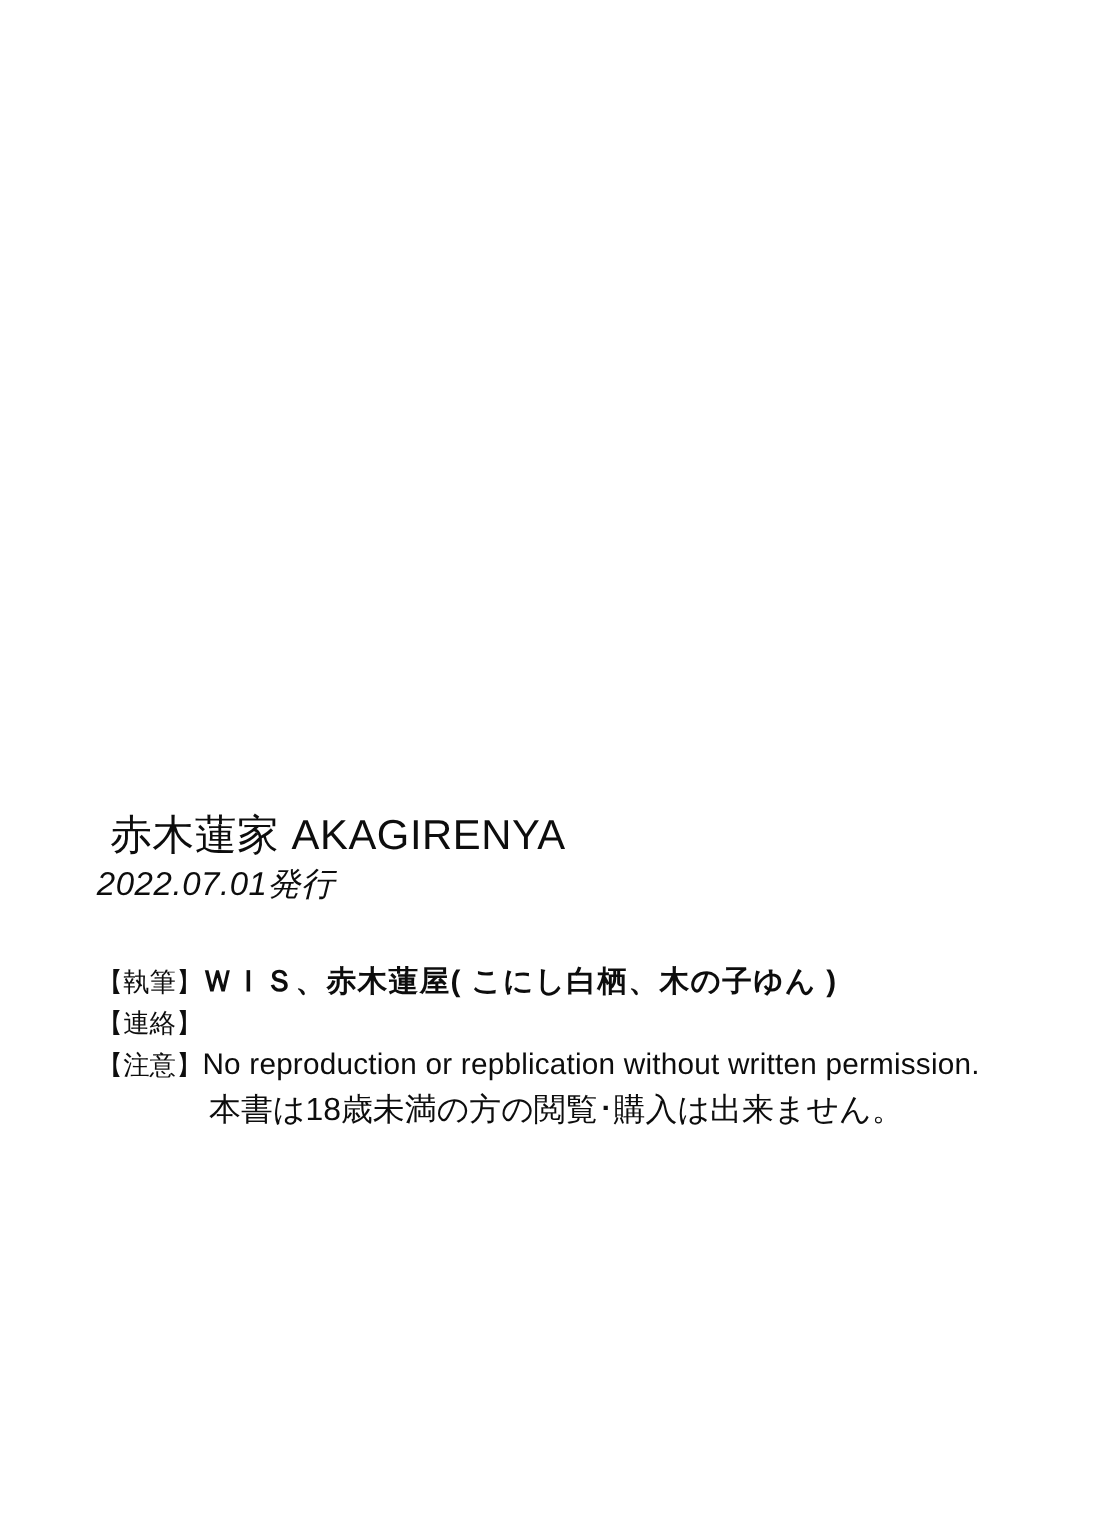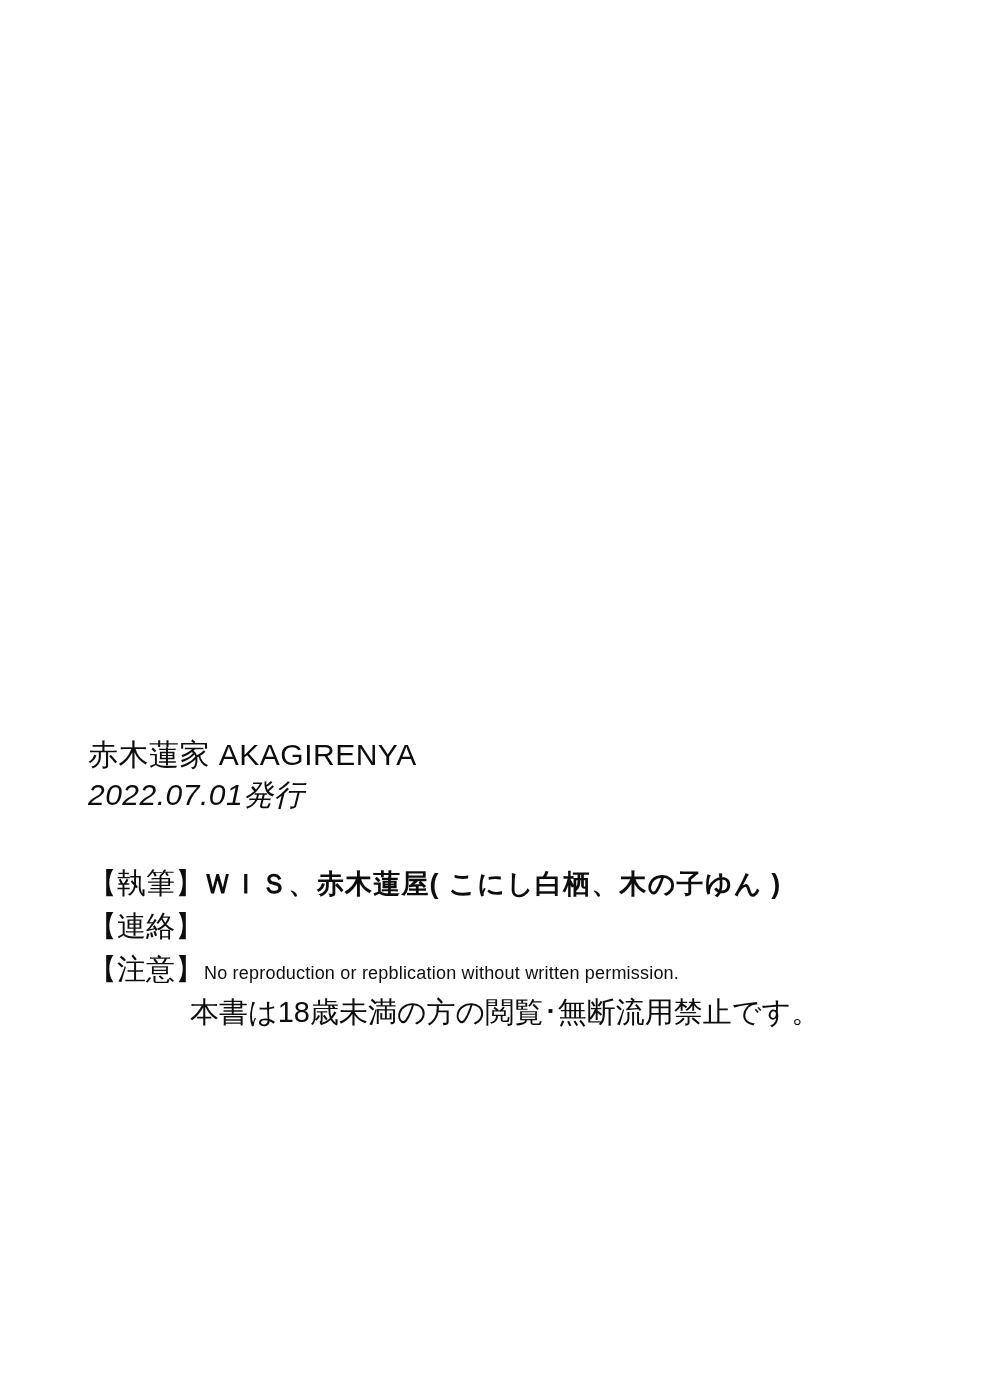--- a/index.html
+++ b/index.html
@@ -16,59 +16,60 @@
     font-family: "Liberation Sans", sans-serif;
     color: #0d0d0d;
   }
   .colophon {
     position: absolute;
     left: 88px;
     top: 735px;
     width: 880px;
   }
   .circle-head {
-    font-size: 30px;
+    font-size: 38px;
     line-height: 1.32;
     letter-spacing: 0.5px;
     white-space: nowrap;
+    margin-left: 12px;
   }
   .pub-date {
     font-size: 30px;
     line-height: 1.32;
     letter-spacing: 0.5px;
     white-space: nowrap;
     font-style: italic;
   }
   .credits {
     margin-top: 48px;
   }
   .credit-row {
     display: flex;
     align-items: baseline;
     font-size: 29px;
     line-height: 1.48;
     white-space: nowrap;
   }
   .credit-label {
     flex: 0 0 auto;
-    font-size: 29px;
+    font-size: 24px;
     letter-spacing: 0px;
   }
   .credit-value {
     flex: 0 1 auto;
     font-size: 29px;
     letter-spacing: 0.3px;
   }
   .credit-value.latin {
     font-size: 27px;
     letter-spacing: 1.2px;
     font-weight: bold;
   }
   .credit-value.notice-en {
-    font-size: 18px;
+    font-size: 27px;
     letter-spacing: 0.2px;
   }
   .notice-extra {
     margin-left: 102px;
     font-size: 29px;
     line-height: 1.48;
     white-space: nowrap;
   }
 </style>
 </head>
@@ -91,17 +92,17 @@
       <div class="credit-row">
         <span class="credit-label">【連絡】</span>
       </div>
 
       <div class="credit-row">
         <span class="credit-label">【注意】</span>
         <span class="credit-value notice-en">No reproduction or repblication without written permission.</span>
       </div>
 
 
-      <div class="notice-extra">本書は18歳未満の方の閲覧･無断流用禁止です。</div>
+      <div class="notice-extra">本書は18歳未満の方の閲覧･購入は出来ません。</div>
 
     </div>
   </div>
 </div>
 
 </body></html>

